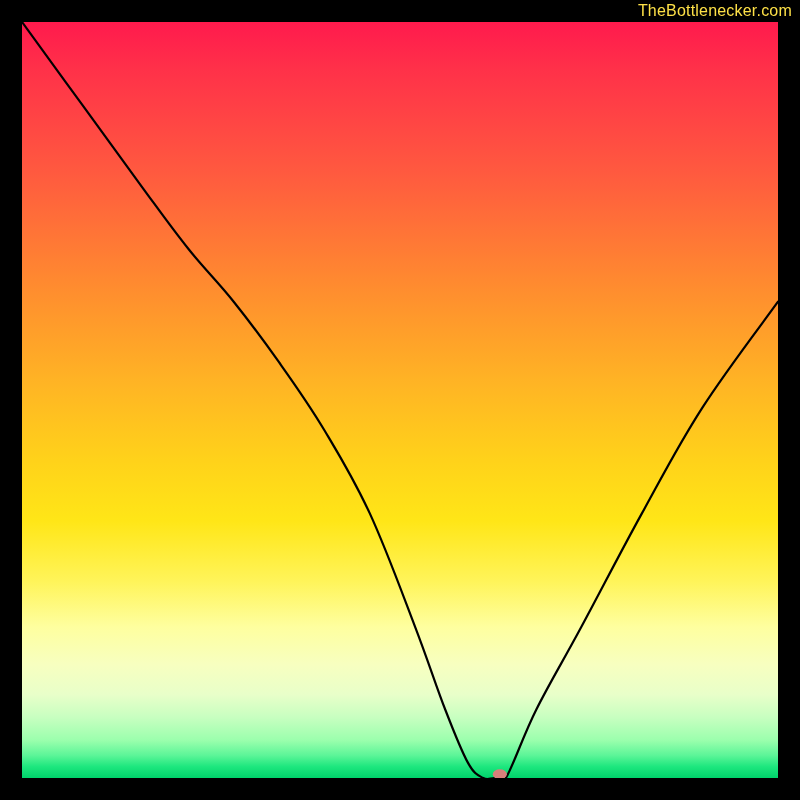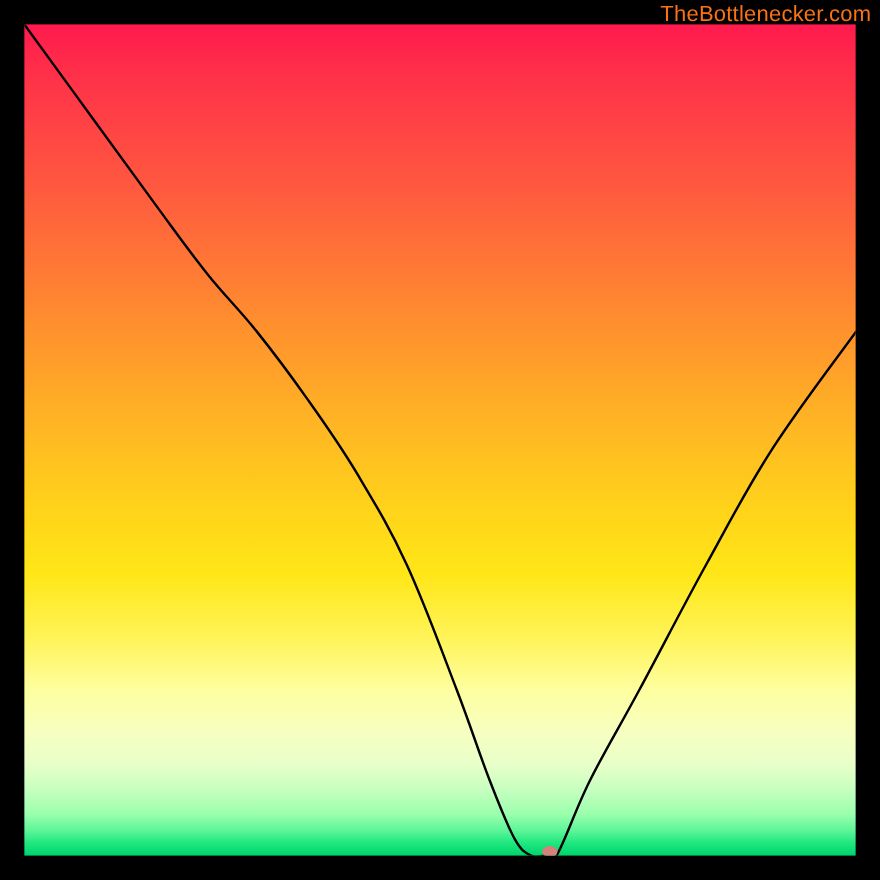--- a/index.html
+++ b/index.html
@@ -11,22 +11,22 @@
   .chart-container {
     position: relative;
     width: 800px;
     height: 800px;
     background: #000;
   }
   .watermark {
     position: absolute;
     top: 2px;
     right: 8px;
-    color: #f97316;
-    font-size: 20px;
+    color: #fde047;
+    font-size: 16px;
     font-weight: 500;
     z-index: 3;
     letter-spacing: 0.2px;
   }
   .plot-area {
     position: absolute;
     left: 22px;
     top: 22px;
     width: 756px;
     height: 756px;

